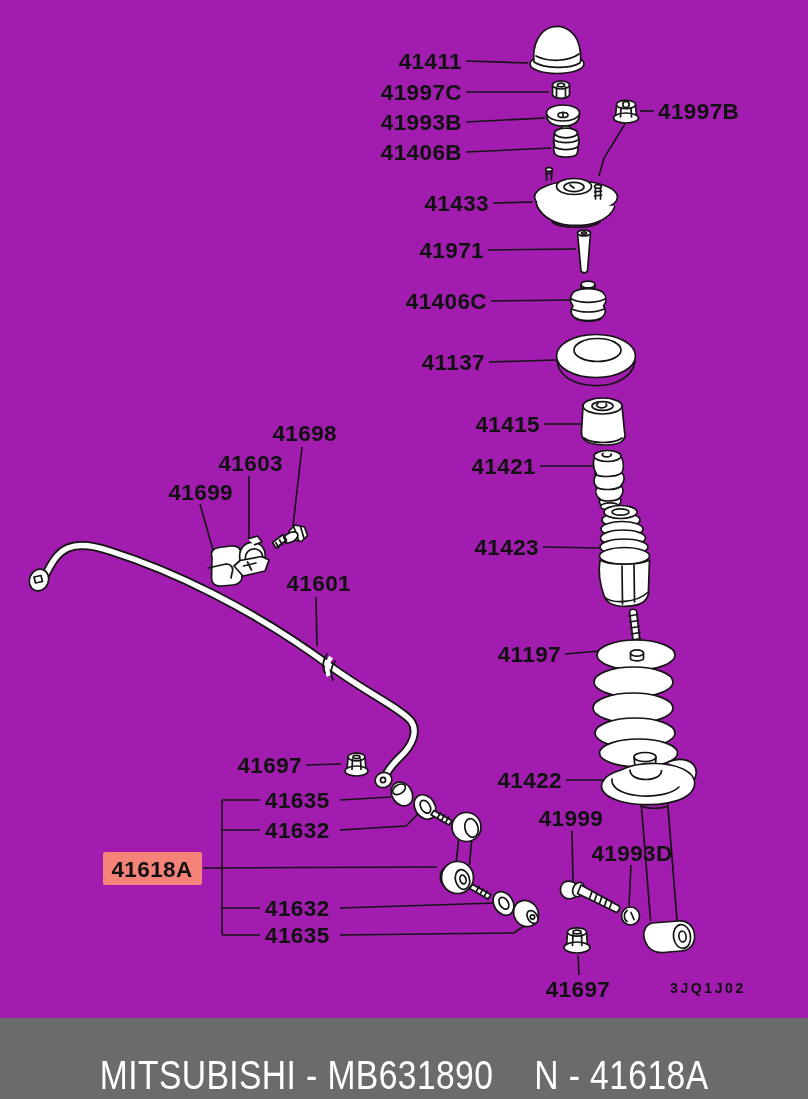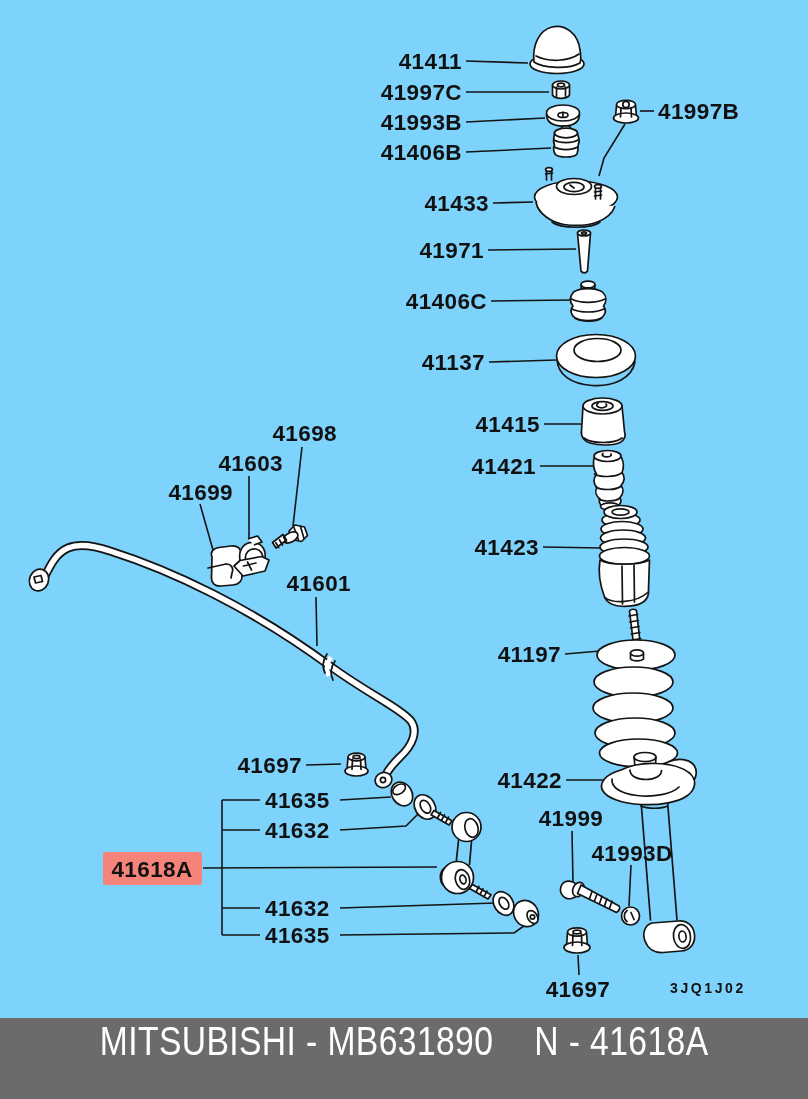--- a/index.html
+++ b/index.html
@@ -1,23 +1,23 @@
 <!DOCTYPE html>
 <html><head>
 <meta charset="utf-8">
 <style>
   html,body{margin:0;padding:0;background:#ffffff;}
-  .page{position:relative;width:808px;height:1099px;background:#7dd3fc;overflow:hidden;
+  .page{position:relative;width:808px;height:1099px;background:#a21caf;overflow:hidden;
         font-family:"Liberation Sans", sans-serif;}
   svg{display:block;}
   svg text{font-family:"Liberation Sans", sans-serif;font-weight:700;font-size:22.5px;
            fill:#111111;letter-spacing:0.4px;}
   svg text.code{font-size:14px;letter-spacing:2.6px;}
   .footer{position:absolute;left:0;top:1018px;width:808px;height:81px;background:#6b6b6b;
-          display:flex;align-items:flex-start;justify-content:center;}
+          display:flex;align-items:flex-end;justify-content:center;}
   .footer-text{display:flex;column-gap:50px;transform:scaleX(0.82);
                font-size:41px;font-weight:400;color:#ffffff;letter-spacing:0.5px;white-space:nowrap;}
   .ln{stroke:#141414;stroke-width:1.6;fill:none;}
   .pt{stroke:#141414;stroke-width:1.7;fill:none;stroke-linecap:round;stroke-linejoin:round;}
   .ptw{stroke:#141414;stroke-width:1.7;fill:#ffffff;stroke-linejoin:round;}
 </style>
 </head>
 <body>
 
 <div class="page">

